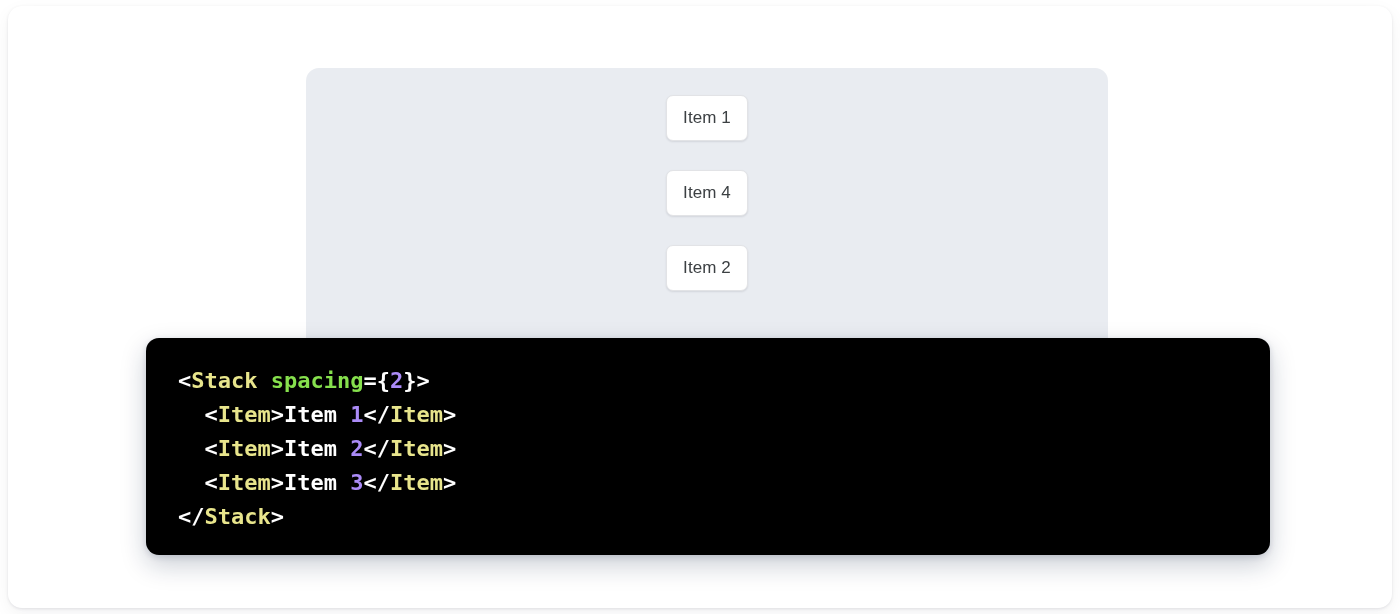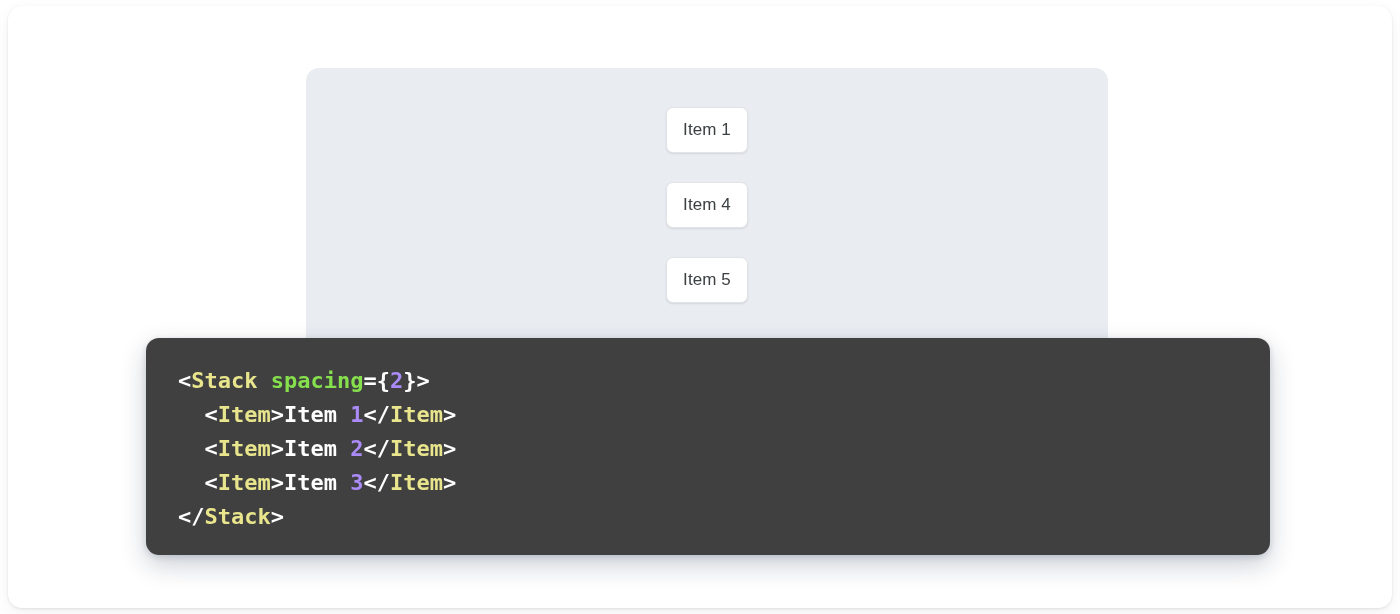--- a/index.html
+++ b/index.html
@@ -34,21 +34,21 @@
     width: 802px;
     height: 310px;
     background: #e9ecf1;
     border-radius: 13px;
   }
 
   
   .stack {
     position: absolute;
     left: 0;
-    top: 12px;
+    top: 0;
     width: 802px;
     display: flex;
     flex-direction: column;
     align-items: center;
     gap: 29px;
     padding-top: 27px;
   }
 
   .item-card {
     width: 82px;
@@ -65,21 +65,21 @@
     letter-spacing: 0.1px;
   }
 
   
   .code-block {
     position: absolute;
     left: 138px;
     top: 332px;
     width: 1124px;
     height: 217px;
-    background: #404040;
+    background: #000000;
     border-radius: 13px;
     box-shadow: 0 10px 26px rgba(12, 31, 63, 0.22),
                 0 2px 6px rgba(12, 31, 63, 0.14);
     padding: 26px 0 0 32px;
     overflow: hidden;
   }
 
   .code-block pre {
     font-family: "DejaVu Sans Mono", "Liberation Mono", monospace;
     font-size: 22px;
@@ -102,21 +102,21 @@
 
   <div class="preview-panel">
     <div class="stack" id="stack-container">
         <div class="item-card">
           <span>Item 1</span>
         </div>
         <div class="item-card">
           <span>Item 4</span>
         </div>
         <div class="item-card">
-          <span>Item 5</span>
+          <span>Item 2</span>
         </div>
       </div>
   </div>
 
   <div class="code-block">
     <pre id="code-pre"><span><span class="tok-punc">&lt;</span><span class="tok-tag">Stack</span><span class="tok-text"> </span><span class="tok-attr">spacing</span><span class="tok-punc">={</span><span class="tok-num">2</span><span class="tok-punc">}&gt;</span></span>
 <span><span class="tok-text">  </span><span class="tok-punc">&lt;</span><span class="tok-tag">Item</span><span class="tok-punc">&gt;</span><span class="tok-text">Item </span><span class="tok-num">1</span><span class="tok-punc">&lt;/</span><span class="tok-tag">Item</span><span class="tok-punc">&gt;</span></span>
 <span><span class="tok-text">  </span><span class="tok-punc">&lt;</span><span class="tok-tag">Item</span><span class="tok-punc">&gt;</span><span class="tok-text">Item </span><span class="tok-num">2</span><span class="tok-punc">&lt;/</span><span class="tok-tag">Item</span><span class="tok-punc">&gt;</span></span>
 <span><span class="tok-text">  </span><span class="tok-punc">&lt;</span><span class="tok-tag">Item</span><span class="tok-punc">&gt;</span><span class="tok-text">Item </span><span class="tok-num">3</span><span class="tok-punc">&lt;/</span><span class="tok-tag">Item</span><span class="tok-punc">&gt;</span></span>
 <span><span class="tok-punc">&lt;/</span><span class="tok-tag">Stack</span><span class="tok-punc">&gt;</span></span></pre>

